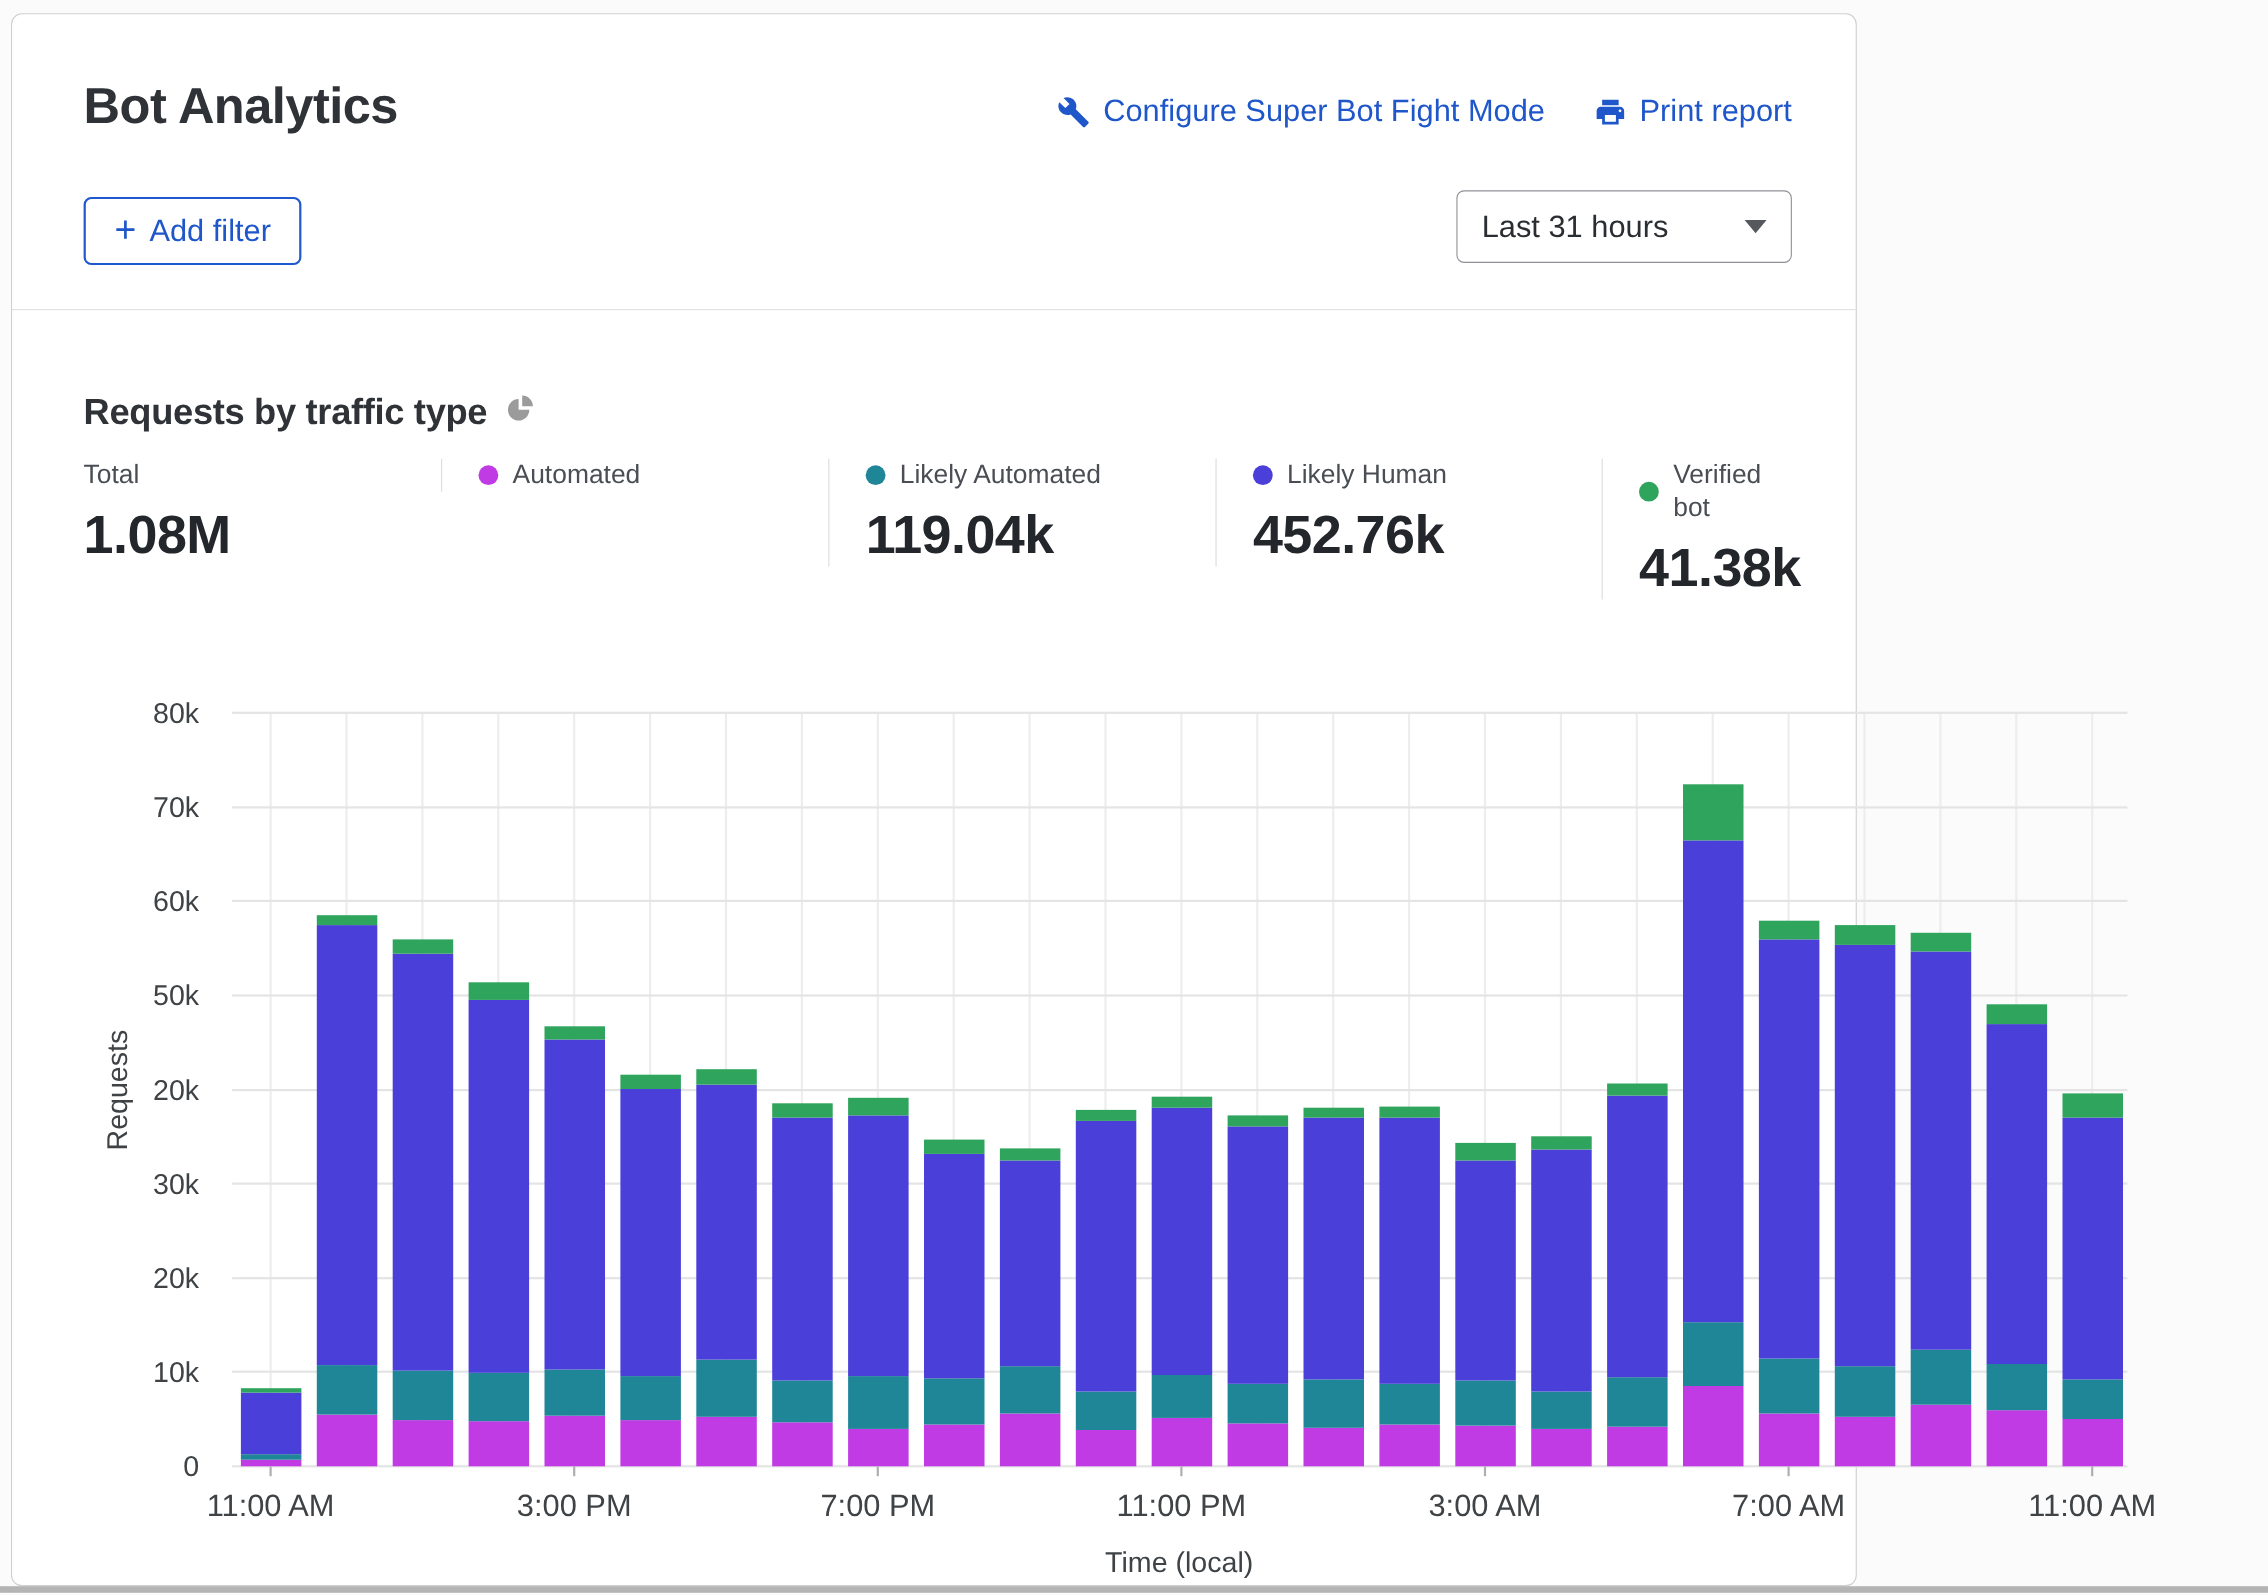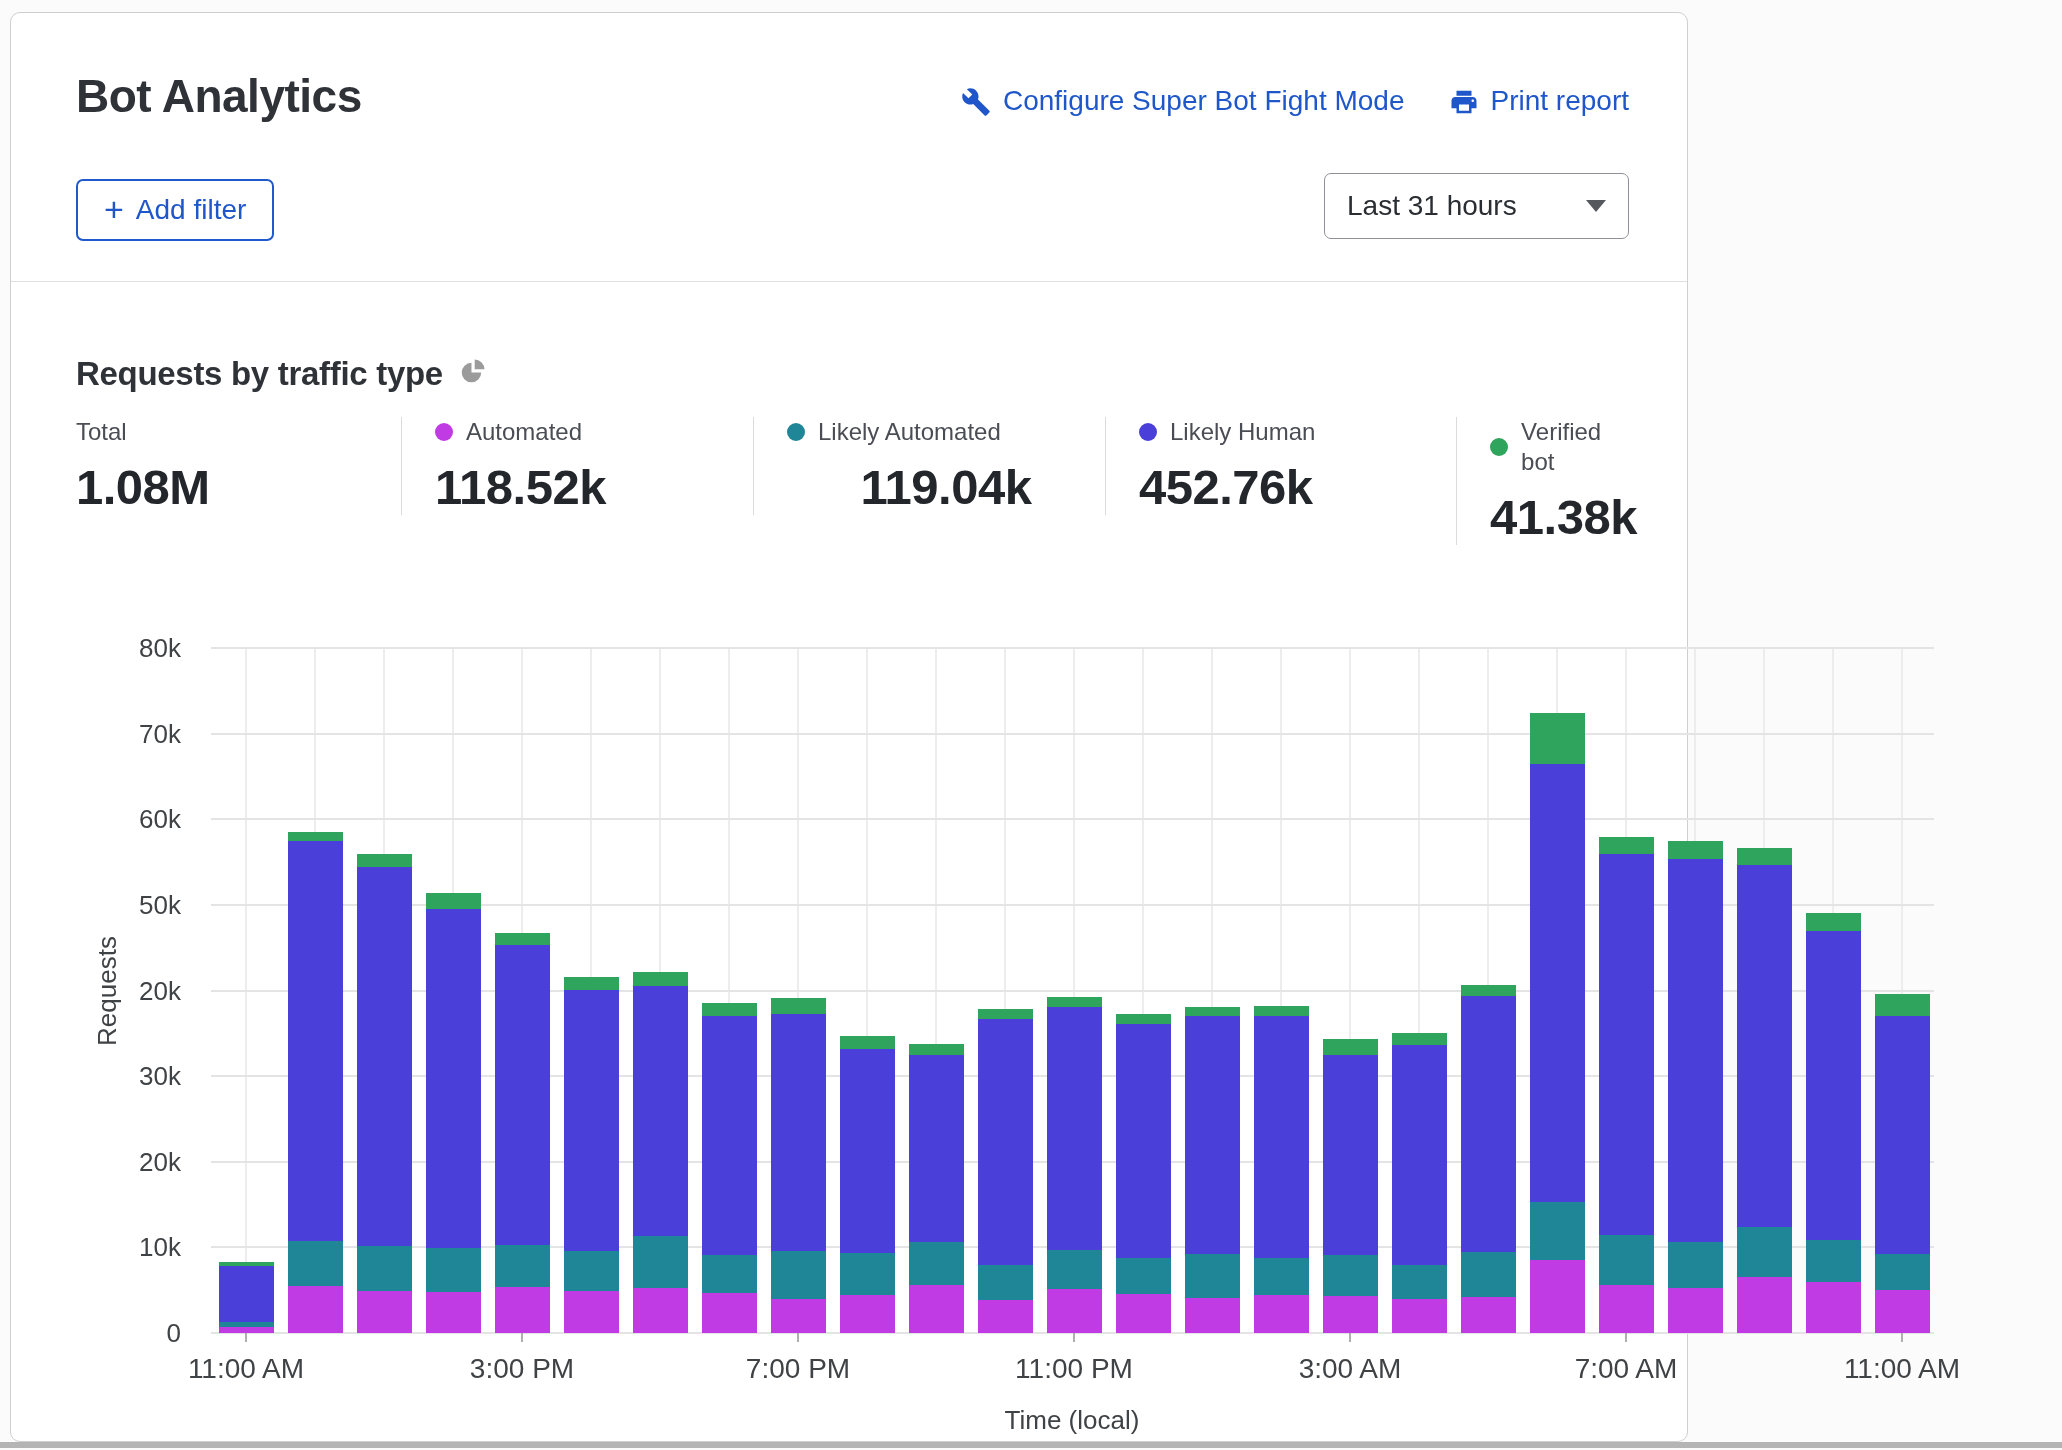--- a/index.html
+++ b/index.html
@@ -54,21 +54,21 @@
   .section-title-row{position:absolute;left:65px;top:342px;display:flex;align-items:center;gap:16px;}
   .section-title{font-size:33px;font-weight:700;color:#2f3338;letter-spacing:-0.3px;}
   
   .stats-row{
     position:absolute;left:65px;top:404px;right:50px;display:flex;align-items:flex-start;
   }
   .stat{box-sizing:border-box;}
   .stat.w1{width:372px;}
   .stat.bordered{border-left:1px solid #dbdbdb;padding-left:33px;}
   .stat.w2{width:398px;}
-  .stat.w3{width:398px;text-align:center;}
+  .stat.w3{width:398px;}
   .stat.w4{width:397px;}
   .stat.w5{flex:1;}
   .stat-label{display:flex;align-items:center;gap:13px;font-size:24px;color:#4a4e54;line-height:30px;}
   .stat-dot{width:18px;height:18px;border-radius:50%;flex:0 0 auto;}
   .stat-value{margin-top:12px;font-size:49px;font-weight:700;color:#23272c;letter-spacing:-0.5px;line-height:56px;}
   
   .plot{position:absolute;left:200px;top:635px;width:1723px;height:685px;}
   .hgrid{position:absolute;left:0;width:100%;height:2px;background:#e4e4e4;}
   .vgrid{position:absolute;top:0;width:2px;height:100%;background:#ededed;}
   .bar-seg{position:absolute;}
@@ -142,21 +142,20 @@
       <div class="stat-label">
         <span>Total</span>
       </div>
       <div class="stat-value">1.08M</div>
     </div>
     <div class="stat w2 bordered">
       <div class="stat-label">
         <span class="stat-dot" style="background: rgb(192, 59, 227);"></span>
         <span>Automated</span>
       </div>
-      <div class="stat-value">118.52k</div>
     </div>
     <div class="stat w3 bordered">
       <div class="stat-label">
         <span class="stat-dot" style="background: rgb(31, 134, 151);"></span>
         <span>Likely Automated</span>
       </div>
       <div class="stat-value">119.04k</div>
     </div>
     <div class="stat w4 bordered">
       <div class="stat-label">

